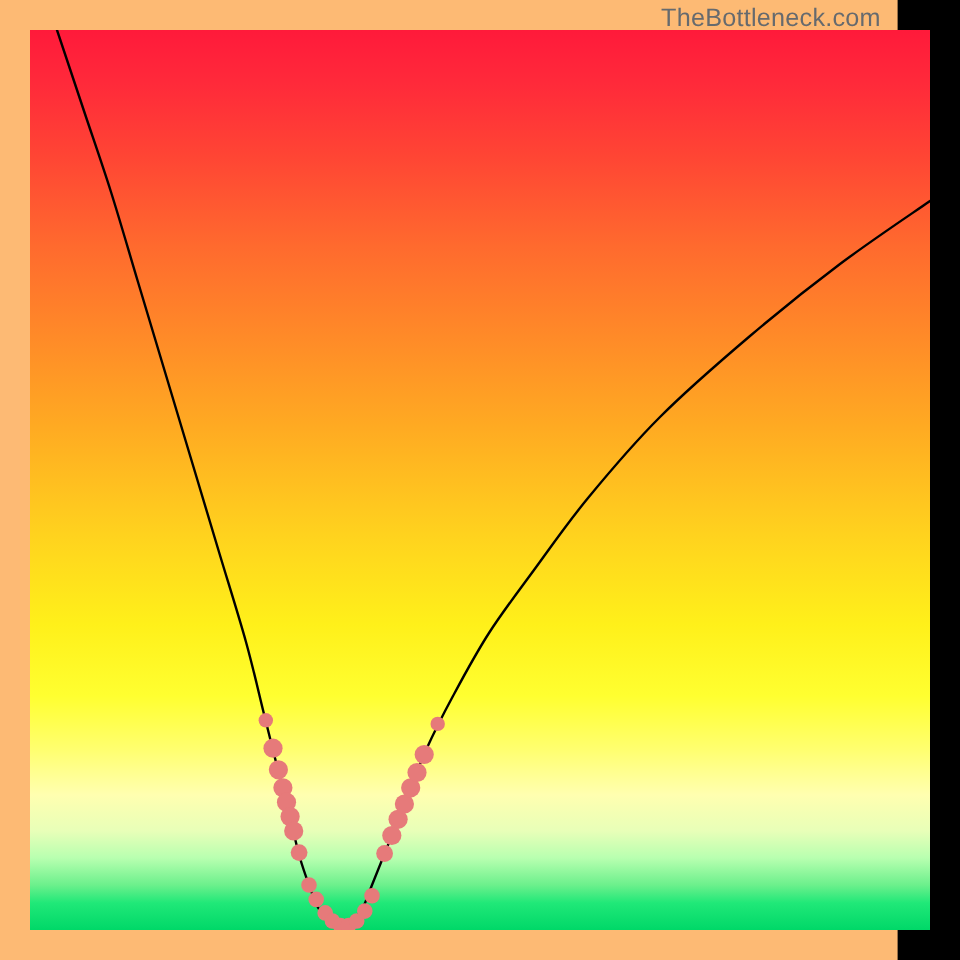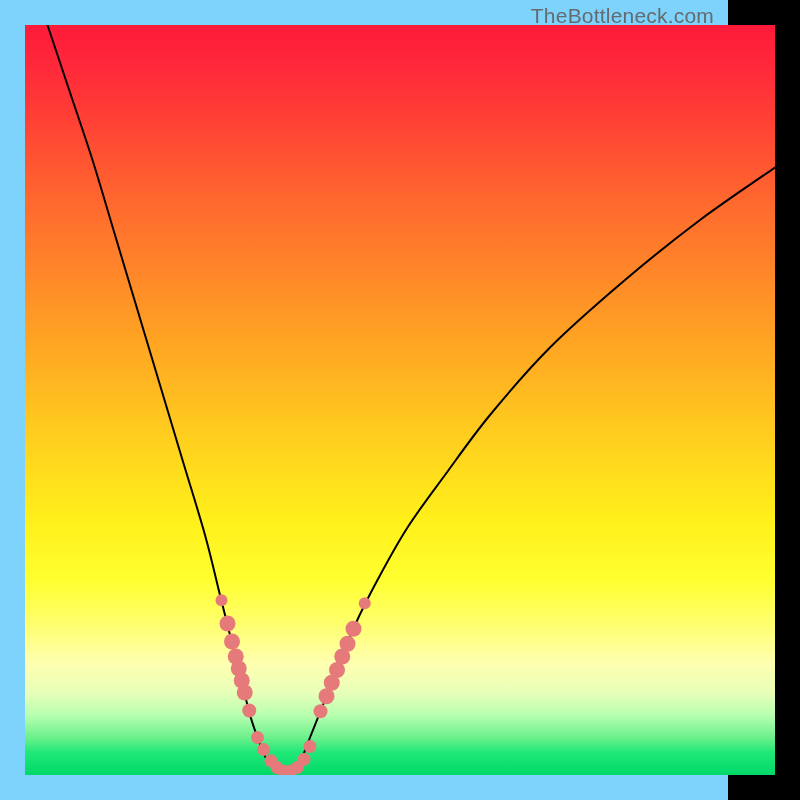--- a/index.html
+++ b/index.html
@@ -10,21 +10,22 @@
     background: #000;
     overflow: hidden;
     font-family: Arial, Helvetica, sans-serif;
   }
   .frame {
     position: absolute;
     top: 0;
     left: 0;
     width: 728px;
     height: 800px;
-    background: #7dd3fc;
+    background: #fdba74;
+    padding-left: 20px;
   }
   .plot-area {
     position: absolute;
     top: 25px;
     left: 25px;
     width: 750px;
     height: 750px;
     overflow: hidden;
   }
   .gradient-bg {

